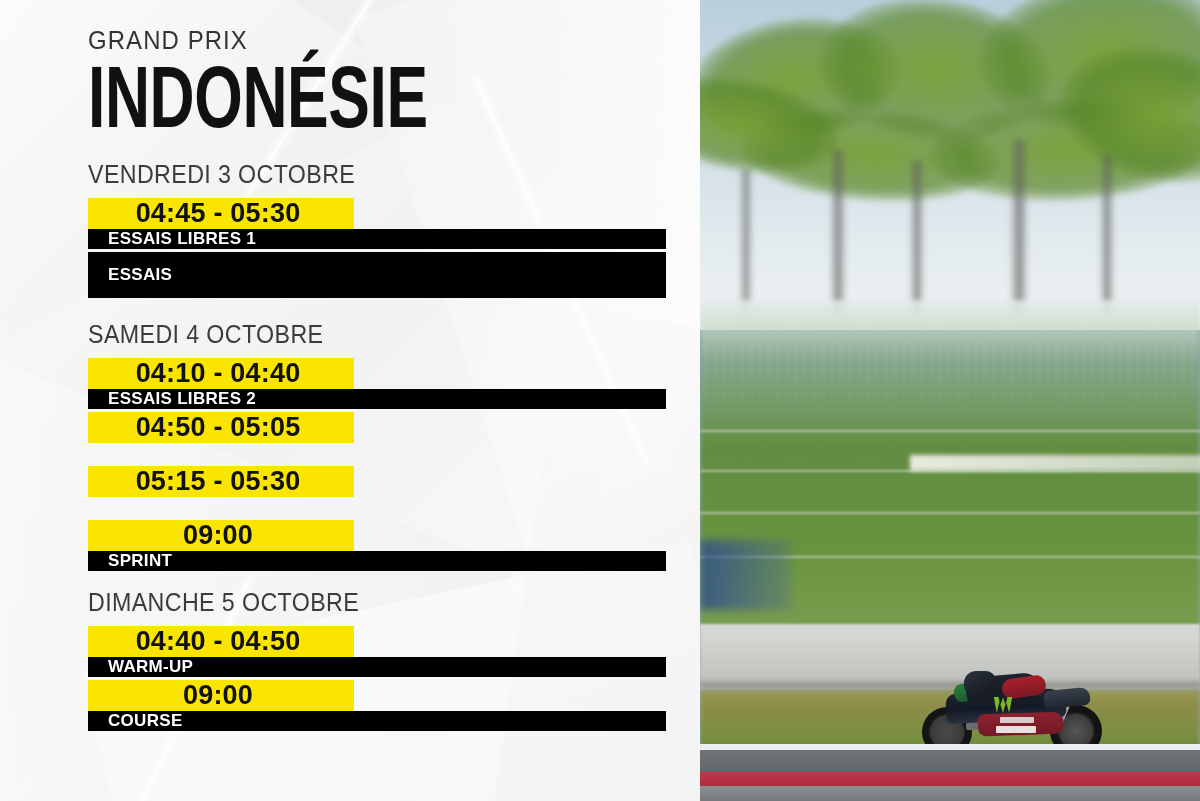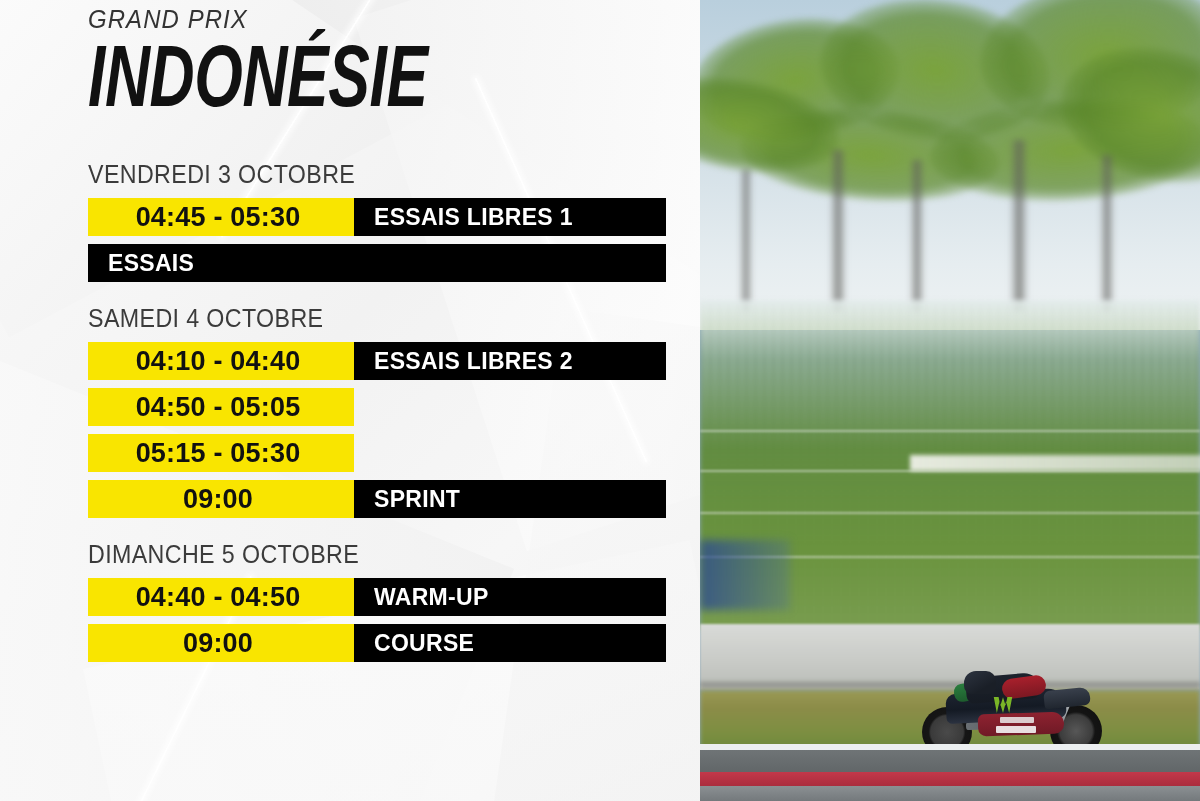--- a/index.html
+++ b/index.html
@@ -75,23 +75,22 @@
     background: rgba(255,255,255,.95);
     pointer-events: none;
   }
   .e1 { left: 300px; top: -40px; width: 2px; height: 300px; transform: rotate(32deg); box-shadow: 0 0 6px 2px rgba(255,255,255,.9); }
   .e2 { left: 560px; top: 60px; width: 2px; height: 420px; transform: rotate(-24deg); box-shadow: 0 0 6px 2px rgba(255,255,255,.9); }
   .e3 { left: 180px; top: 560px; width: 2px; height: 320px; transform: rotate(26deg); box-shadow: 0 0 6px 2px rgba(255,255,255,.9); }
 
   
   .headline {
     position: absolute;
-    left: 88px; top: 6px;
+    left: 88px; top: 27px;
     z-index: 5;
-    font-style: italic;
   }
   .gp-label {
     font-family: "Liberation Sans Narrow", "Liberation Sans", sans-serif;
     font-size: 26px;
     font-weight: 300;
     letter-spacing: 1.2px;
     color: #333333;
     line-height: 1.05;
     transform: scaleX(.92);
     transform-origin: left center;
@@ -128,22 +127,23 @@
     color: #3b3b3b;
     transform: scaleX(.93);
     transform-origin: left center;
     margin-bottom: 9px;
     white-space: nowrap;
   }
 
   .row {
     display: flex;
     align-items: stretch;
-    height: 38px;
+    height: 46px;
     margin-bottom: 8px;
+    flex-direction: column;
   }
   .row:last-child { margin-bottom: 0; }
 
   .row-time {
     width: 266px;
     background: #f9e500;
     display: flex;
     align-items: center;
     justify-content: center;
     font-family: "Liberation Sans Narrow", "Liberation Sans", sans-serif;
@@ -153,21 +153,21 @@
     letter-spacing: .2px;
     box-sizing: border-box;
     padding-right: 6px;
   }
   .row-label {
     flex: 1;
     background: #000000;
     display: flex;
     align-items: center;
     font-family: "Liberation Sans Narrow", "Liberation Sans", sans-serif;
-    font-size: 23px;
+    font-size: 17px;
     font-weight: 700;
     color: #ffffff;
     letter-spacing: .3px;
     padding-left: 20px;
     box-sizing: border-box;
   }
 
   
   .photo {
     position: absolute;

